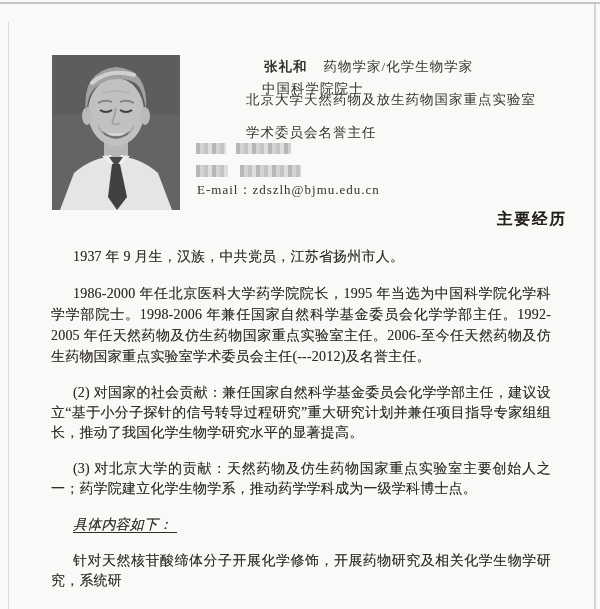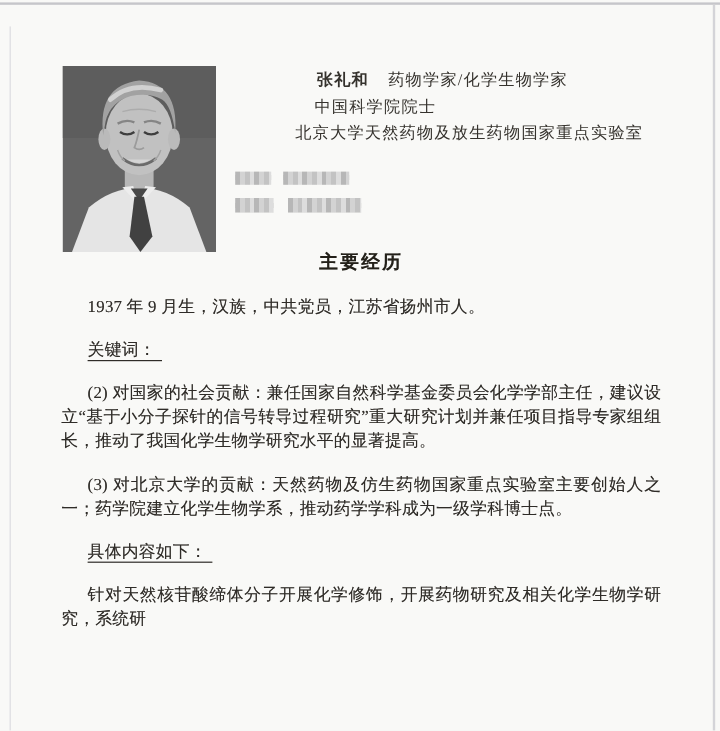--- a/index.html
+++ b/index.html
@@ -15,43 +15,43 @@
   
   .photo{position:absolute;left:52px;top:55px;width:128px;height:155px;overflow:hidden;}
   .photo svg{display:block;filter:grayscale(100%) contrast(0.95);}
 
   
   .info{position:absolute;left:196px;top:55px;width:390px;height:150px;font-size:13.5px;}
   .info .row{position:absolute;white-space:nowrap;letter-spacing:1px;color:#35322d;}
   .name-line{left:24px;top:3px;margin-left:44px;}
   .name-line .nm{margin-right:16px;font-weight:600;}
   .aff1{left:66px;top:25px;}
-  .aff2{left:50px;top:47px;}
+  .aff2{left:50px;top:36px;}
   .aff3{left:50px;top:69px;}
   .email-line{left:1px;top:126px;letter-spacing:0.2px;font-size:13px;color:#2c2a26;}
   .redact{position:absolute;
     background-image:
       repeating-linear-gradient(90deg,#b7b7b7 0 4px,#d3d3d3 4px 8px,#c3c3c3 8px 12px,#dddddd 12px 16px),
       repeating-linear-gradient(0deg,rgba(255,255,255,0) 0 4px,rgba(110,110,110,.28) 4px 8px);}
   .r1a{left:0;top:88px;width:30px;height:11px;}
   .r1b{left:40px;top:88px;width:55px;height:11px;}
   .r2a{left:0;top:110px;width:32px;height:12px;}
   .r2b{left:44px;top:110px;width:61px;height:12px;}
 
   
   .doc{position:absolute;left:35px;top:205px;width:532px;font-size:14px;color:#2f2c28;
        text-shadow:0 0 .4px rgba(40,36,30,.45);}
-  .doc h2{font-size:15.5px;font-weight:bold;text-align:center;letter-spacing:2px;
+  .doc h2{font-size:15.5px;font-weight:bold;text-align:right;letter-spacing:2px;
           margin:3px 0 5px;line-height:22px;color:#232019;}
   .doc h2.h2-b{margin:5px 0 6px;}
   .doc p{margin:16px;text-indent:22px;text-align:justify;line-height:21px;letter-spacing:.2px;}
   .sec2 p{line-height:20px;}
   .label-line{white-space:nowrap;}
   .label-line .ul{border-bottom:1.2px solid #2f2c28;padding-right:5px;}
-  .gap-top{margin-top:7px !important;}
+  .gap-top{margin-top:7px !important;font-style:italic;}
 </style>
 </head>
 <body>
 
 <div class="page">
   <div class="edge-top"></div>
   <div class="edge-left"></div>
   <div class="edge-right"></div>
 
   <div class="photo">
@@ -92,31 +92,35 @@
       <path d="M60,109 l8,0 l7,33 l-10,13 l-9,-13 Z" fill="#403e3a"></path>
     </svg>
   </div>
 
   <div class="info">
     <div class="row name-line">
       <span class="nm">张礼和</span><span>药物学家/化学生物学家</span>
     </div>
     <div class="row aff1">中国科学院院士</div>
     <div class="row aff2">北京大学天然药物及放生药物国家重点实验室</div>
+    <div class="row aff3">学术委员会名誉主任</div>
     <div class="redact r1a"></div>
     <div class="redact r1b"></div>
     <div class="redact r2a"></div>
     <div class="redact r2b"></div>
+    <div class="row email-line">
+      <span>E-mail：</span><span>zdszlh@bjmu.edu.cn</span>
+    </div>
   </div>
 
   <div class="doc">
     <h2>主要经历</h2>
     <p>1937 年 9 月生，汉族，中共党员，江苏省扬州市人。</p>
+    <p>1986-2000 年任北京医科大学药学院院长，1995 年当选为中国科学院化学科学学部院士。1998-2006 年兼任国家自然科学基金委员会化学学部主任。1992-2005 年任天然药物及仿生药物国家重点实验室主任。2006-至今任天然药物及仿生药物国家重点实验室学术委员会主任(---2012)及名誉主任。</p>
 
     <div class="sec2">
-      <p class="label-line"><span class="ul">关键词：</span></p>
       <p>(2) 对国家的社会贡献：兼任国家自然科学基金委员会化学学部主任，建议设立“基于小分子探针的信号转导过程研究”重大研究计划并兼任项目指导专家组组长，推动了我国化学生物学研究水平的显著提高。</p>
       <p>(3) 对北京大学的贡献：天然药物及仿生药物国家重点实验室主要创始人之一；药学院建立化学生物学系，推动药学学科成为一级学科博士点。</p>
       <p class="label-line gap-top"><span class="ul">具体内容如下：</span></p>
       <p>针对天然核苷酸缔体分子开展化学修饰，开展药物研究及相关化学生物学研究，系统研</p>
     </div>
   </div>
 </div>
 
 </body></html>

